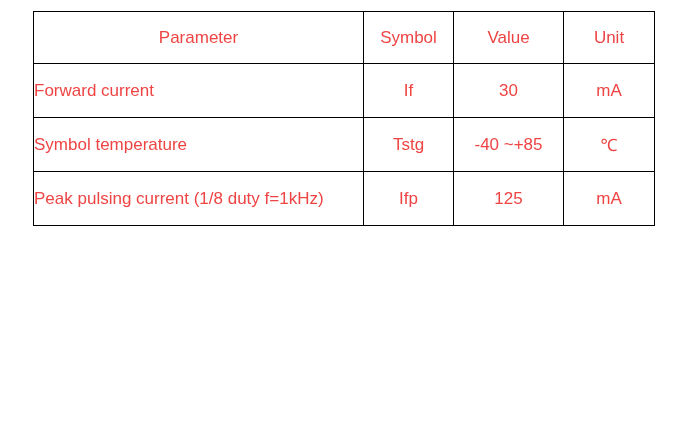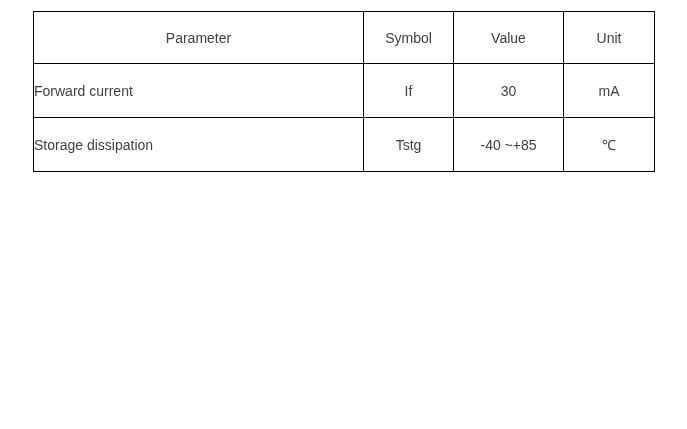--- a/index.html
+++ b/index.html
@@ -27,22 +27,22 @@
     top: 11px;
     width: 621px;
     border-collapse: collapse;
     table-layout: fixed;
     background: #ffffff;
   }
   .spec-table td,
   .spec-table th {
     border: 1px solid #000000;
     font-weight: normal;
-    font-size: 14px;
-    color: #404040;
+    font-size: 17px;
+    color: #ef4444;
     height: 54px;
     padding: 0 0;
     vertical-align: middle;
     box-sizing: border-box;
   }
   .col-param   { width: 330px; }
   .col-symbol  { width: 90px; }
   .col-value   { width: 110px; }
   .col-unit    { width: 91px; }
 
@@ -75,20 +75,26 @@
       </tr>
     </thead>
     <tbody>
       <tr>
         <td class="col-param cell-param">Forward current</td>
         <td class="col-symbol cell-center">If</td>
         <td class="col-value cell-center">30</td>
         <td class="col-unit cell-center">mA</td>
       </tr>
       <tr>
-        <td class="col-param cell-param">Storage dissipation</td>
+        <td class="col-param cell-param">Symbol temperature</td>
         <td class="col-symbol cell-center">Tstg</td>
         <td class="col-value cell-center">-40 ~+85</td>
         <td class="col-unit cell-center">℃</td>
+      </tr>
+      <tr>
+        <td class="col-param cell-param">Peak pulsing current (1/8 duty f=1kHz)</td>
+        <td class="col-symbol cell-center">Ifp</td>
+        <td class="col-value cell-center">125</td>
+        <td class="col-unit cell-center">mA</td>
       </tr>
     </tbody>
   </table>
 </div>
 
 </body></html>

